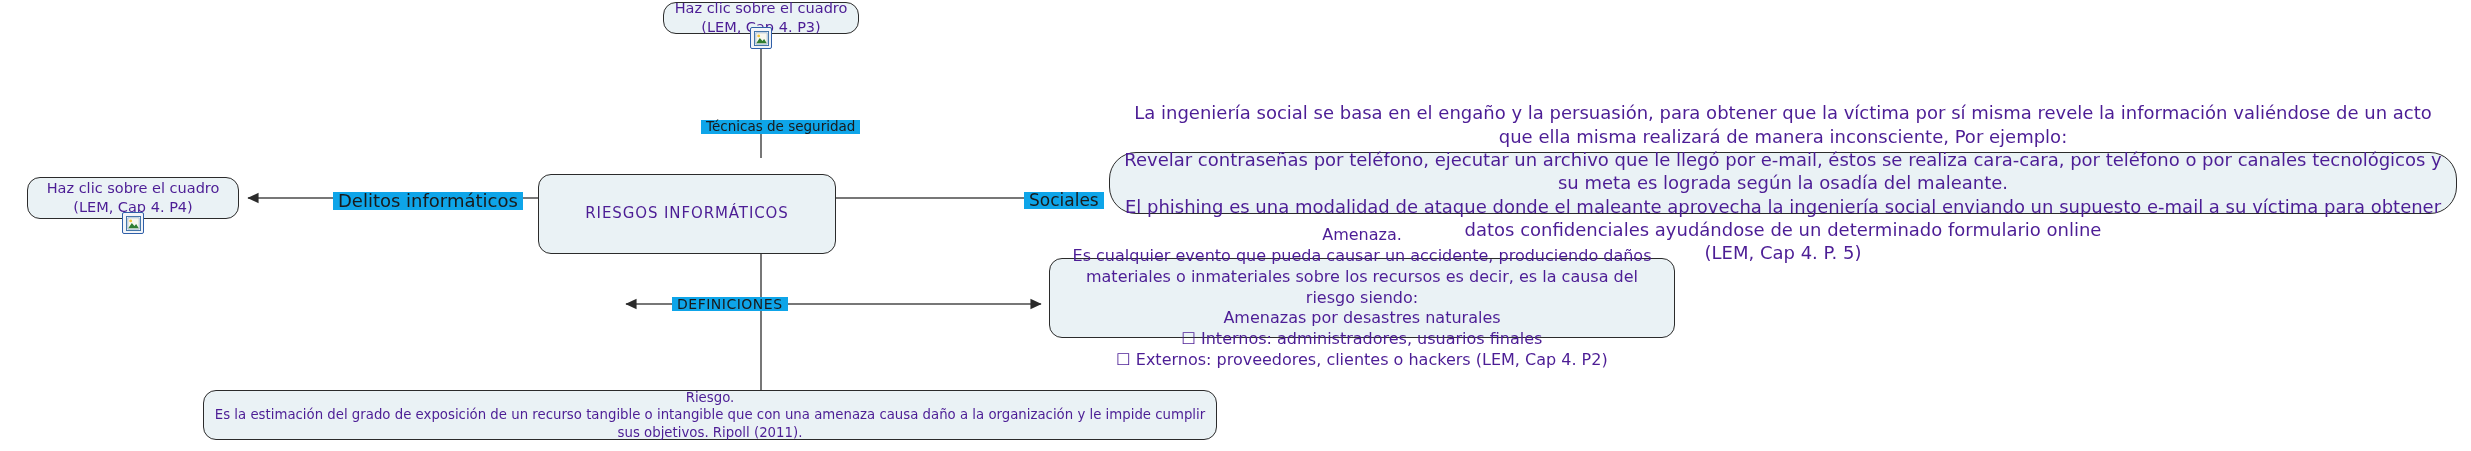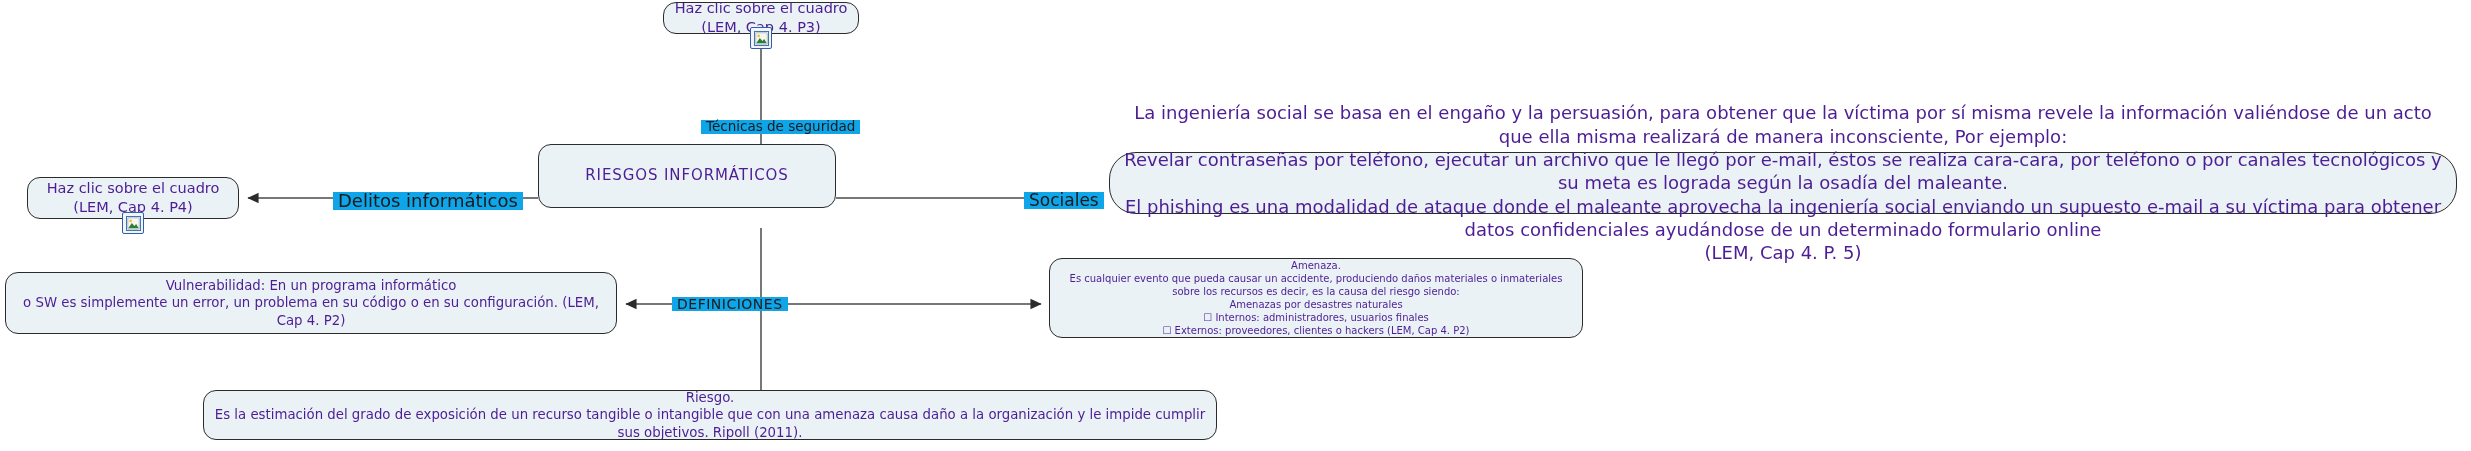--- a/index.html
+++ b/index.html
@@ -64,24 +64,24 @@
     border-radius: 2px;
     display: flex;
     align-items: center;
     justify-content: center;
   }
   .img-badge svg { display: block; }
 
   
   #node-top       { left: 663px;  top: 2px;   width: 196px; height: 32px;  font-size: 14.5px; }
   #node-left      { left: 27px;   top: 177px; width: 212px; height: 42px;  font-size: 14.5px; }
-  #node-center    { left: 538px;  top: 144px; width: 298px; height: 64px;  font-size: 15px; letter-spacing: 0.9px; justify-content: flex-end; }
+  #node-center    { left: 538px;  top: 174px; width: 298px; height: 80px;  font-size: 15px; letter-spacing: 0.9px; justify-content: flex-end; }
   #node-right     { left: 1109px; top: 152px; width: 1348px;height: 62px;  font-size: 18px; border-radius: 27px; }
   #node-vuln      { left: 5px;    top: 272px; width: 612px; height: 62px;  font-size: 13.3px; }
-  #node-amenaza   { left: 1049px; top: 258px; width: 534px; height: 80px;  font-size: 10px; }
+  #node-amenaza   { left: 1049px; top: 258px; width: 626px; height: 80px;  font-size: 16px; }
   #node-riesgo    { left: 203px;  top: 390px; width: 1014px;height: 50px;  font-size: 13.3px; text-align: center; }
 
   #badge-top      { left: 750px;  top: 27px; }
   #badge-left     { left: 122px;  top: 212px; }
 
   #label-tecnicas { left: 701px;  top: 120px; font-size: 13.5px; }
   #label-delitos  { left: 333px;  top: 192px; font-size: 18px; }
   #label-sociales { left: 1024px; top: 192px; font-size: 17px; }
   #label-defs     { left: 672px;  top: 297px; font-size: 14px; letter-spacing: 0.5px; }
 </style>
@@ -140,24 +140,20 @@
     </svg>
   </div>
 
   <div class="node" id="node-right">
     <span class="node-text">La ingeniería social se basa en el engaño y la persuasión, para obtener que la víctima por sí misma revele la información valiéndose de un acto que ella misma realizará de manera inconsciente, Por ejemplo:
 Revelar contraseñas por teléfono, ejecutar un archivo que le llegó por e-mail, éstos se realiza cara-cara, por teléfono o por canales tecnológicos y su meta es lograda según la osadía del maleante.
 El phishing es una modalidad de ataque donde el maleante aprovecha la ingeniería social enviando un supuesto e-mail a su víctima para obtener datos confidenciales ayudándose de un determinado formulario online
 (LEM, Cap 4. P. 5)</span>
   </div>
 
-  <div class="node" id="node-vuln">
-    <span class="node-text">Vulnerabilidad: En un programa informático
-o SW es simplemente un error, un problema en su código o en su configuración. (LEM, Cap 4. P2)</span>
-  </div>
 
   <div class="node" id="node-amenaza">
     <span class="node-text">Amenaza.
 Es cualquier evento que pueda causar un accidente, produciendo daños materiales o inmateriales sobre los recursos es decir, es la causa del riesgo siendo:
 Amenazas por desastres naturales
 ☐ Internos: administradores, usuarios finales
 ☐ Externos: proveedores, clientes o hackers (LEM, Cap 4. P2)</span>
   </div>
 
   <div class="node" id="node-riesgo">

